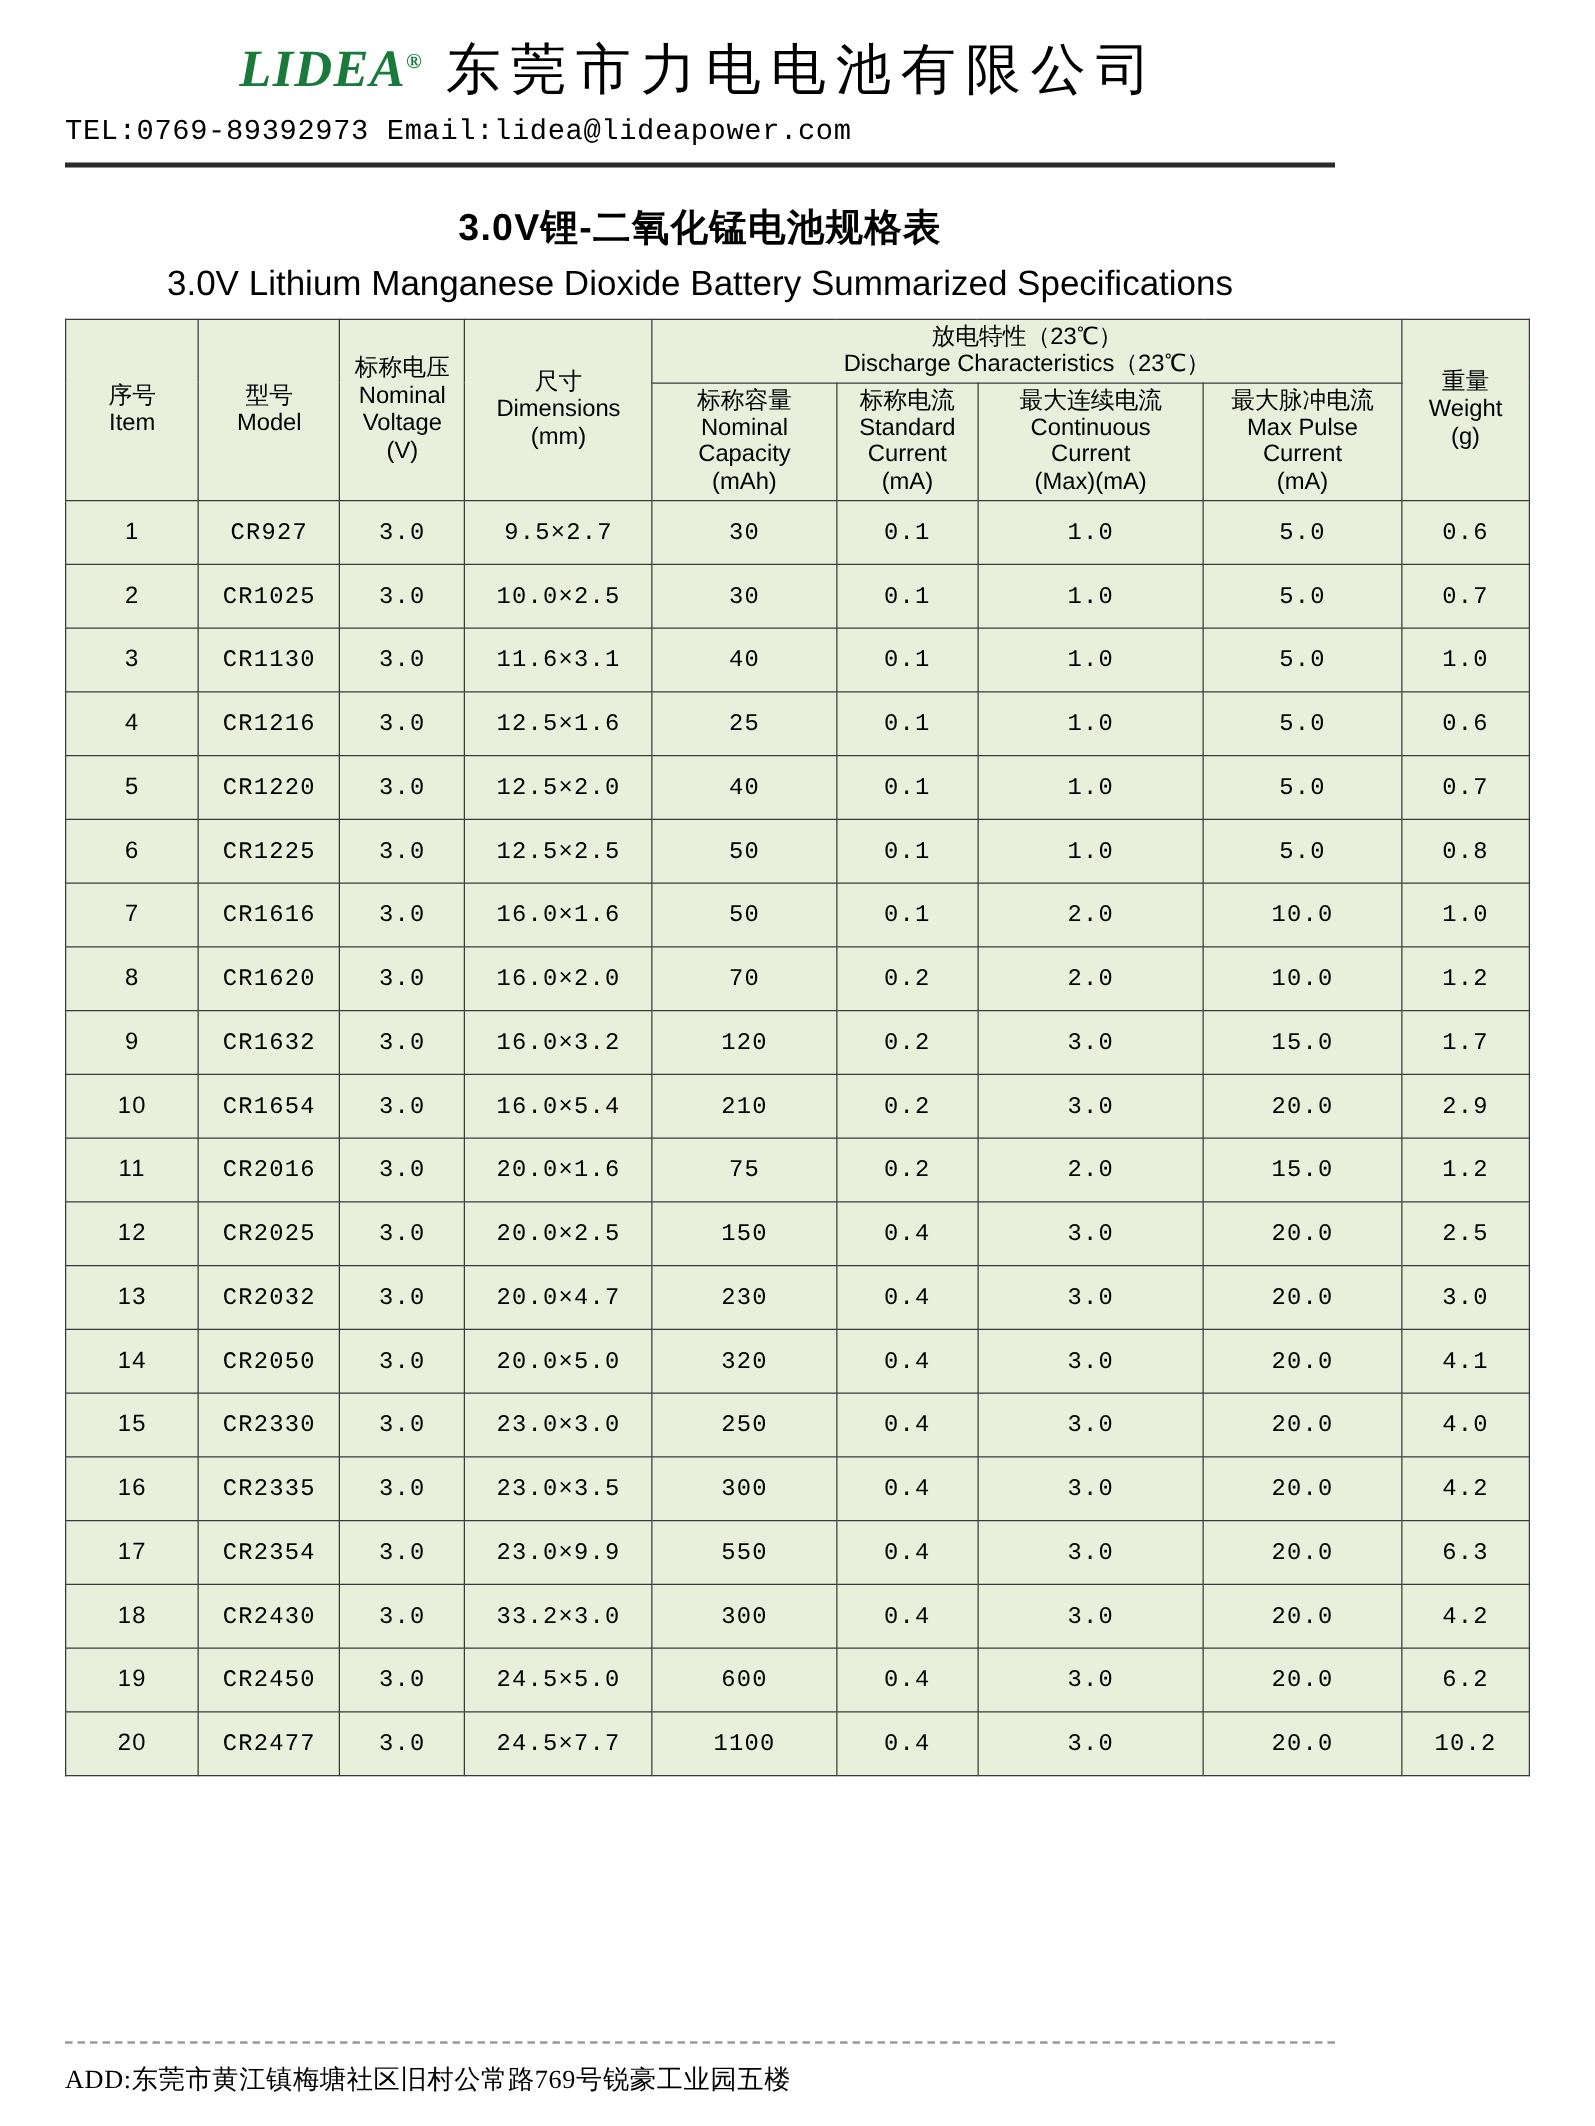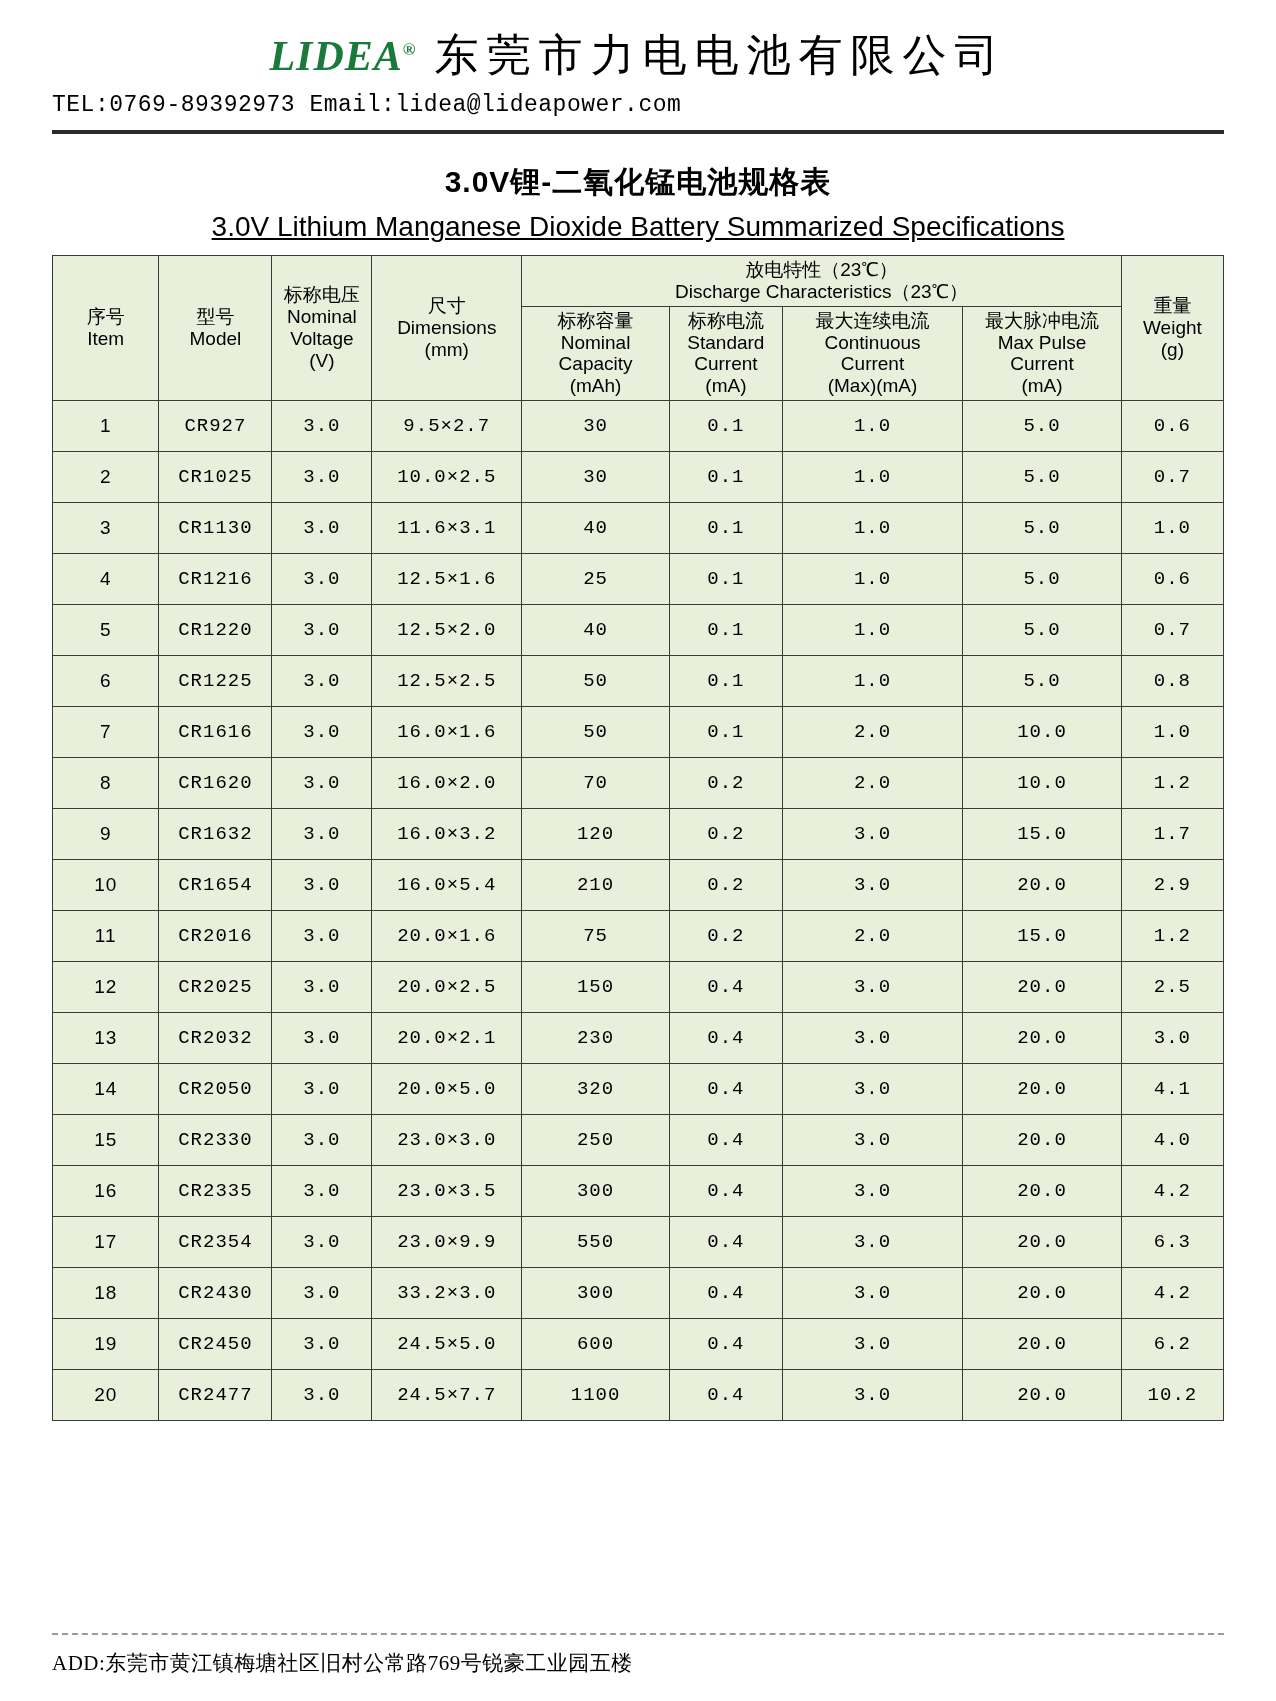--- a/index.html
+++ b/index.html
@@ -9,21 +9,21 @@
   }
   body {
     width: 1276px;
     height: 1701px;
     font-family: "Liberation Sans", sans-serif;
     color: #000000;
     position: relative;
     overflow: hidden;
   }
   .page {
-    width: 1276px;
+    width: 1120px;
     height: 1701px;
     box-sizing: border-box;
     padding: 0 52px;
     position: relative;
   }
 
   
   .header {
     padding-top: 34px;
   }
@@ -78,21 +78,20 @@
     font-weight: bold;
     margin-top: 28px;
     letter-spacing: 1px;
   }
   .title-en {
     text-align: center;
     font-size: 28px;
     margin-top: 8px;
     margin-bottom: 12px;
     letter-spacing: 0px;
-    text-decoration: underline;
   }
 
   
   table.spec {
     border-collapse: collapse;
     width: 1172px;
     table-layout: fixed;
     background: #e8f0dc;
   }
   table.spec th, table.spec td {
@@ -369,21 +368,21 @@
           <td class="num">150</td>
           <td class="num">0.4</td>
           <td class="num">3.0</td>
           <td class="num">20.0</td>
           <td class="num">2.5</td>
         </tr>
         <tr>
           <td class="item">13</td>
           <td class="model">CR2032</td>
           <td class="num">3.0</td>
-          <td class="dims">20.0×2.1</td>
+          <td class="dims">20.0×4.7</td>
           <td class="num">230</td>
           <td class="num">0.4</td>
           <td class="num">3.0</td>
           <td class="num">20.0</td>
           <td class="num">3.0</td>
         </tr>
         <tr>
           <td class="item">14</td>
           <td class="model">CR2050</td>
           <td class="num">3.0</td>

